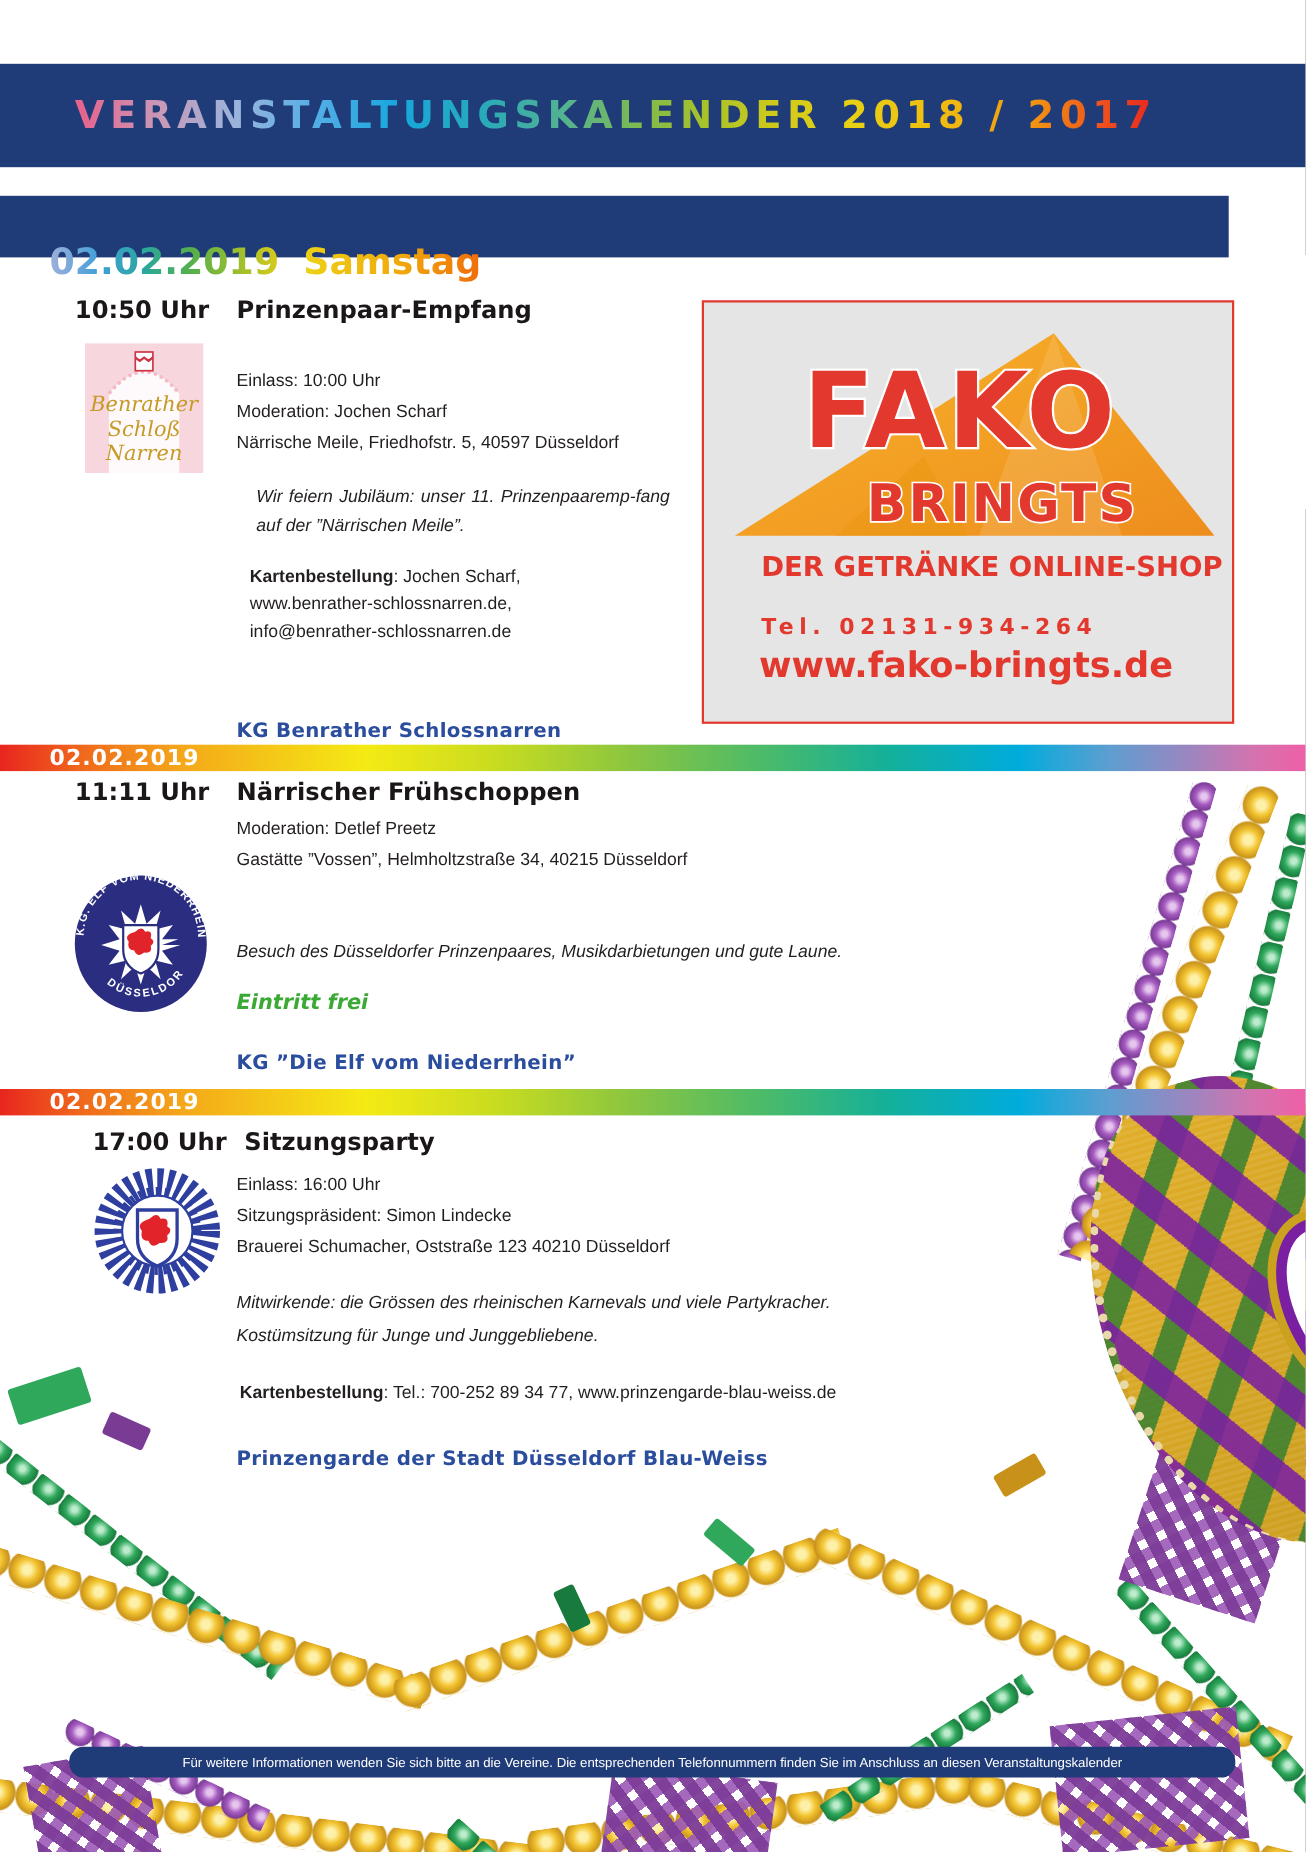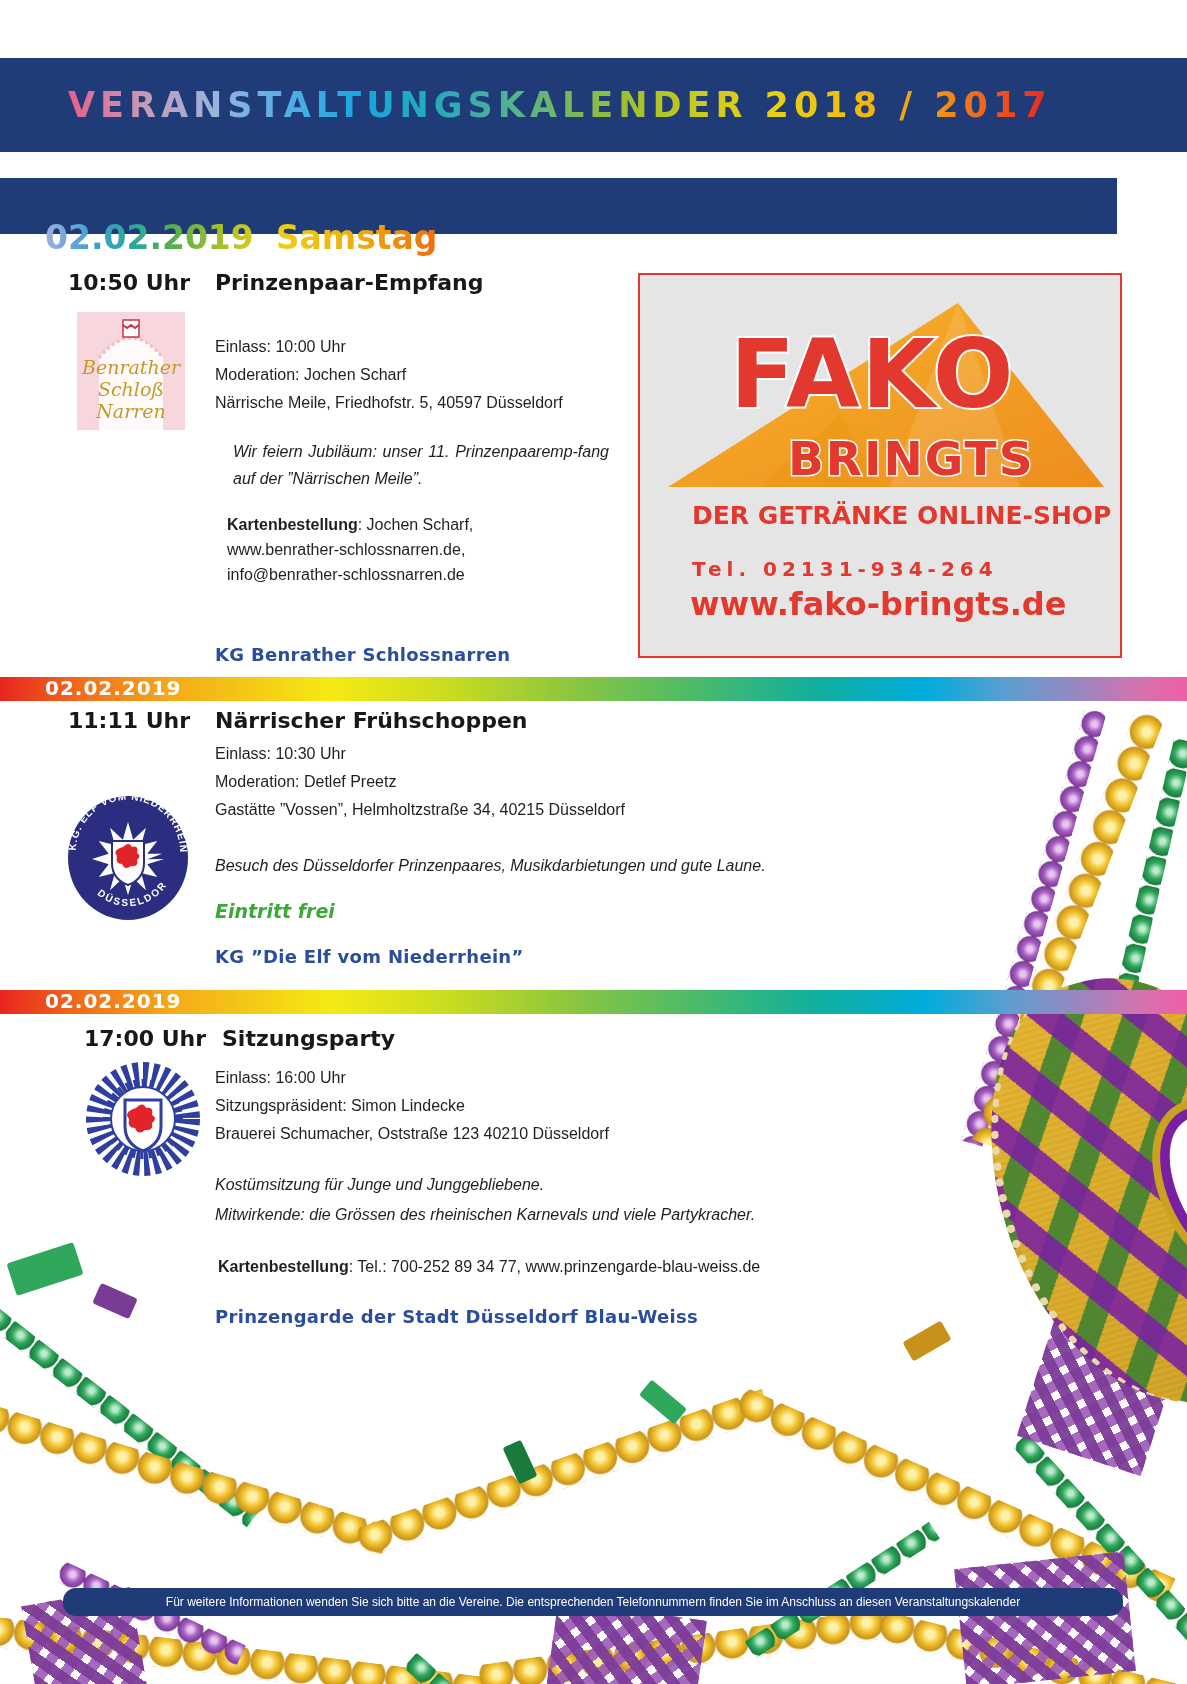--- a/index.html
+++ b/index.html
@@ -36,21 +36,21 @@
   
   .heading{z-index:4;font-family:"DejaVu Sans",sans-serif;font-weight:bold;font-size:22px;
     color:#1b1718;white-space:nowrap;}
   .heading .time{display:inline-block;width:147px;}
   .details{z-index:4;font-size:16px;line-height:28px;color:#221e1f;white-space:nowrap;}
   .desc{z-index:4;font-size:16px;line-height:27px;color:#221e1f;font-style:italic;}
   .desc-just{width:376px;text-align:justify;margin-left:18px;}
   .booking{z-index:4;font-size:16px;line-height:25px;color:#221e1f;white-space:nowrap;}
   .booking b{font-weight:bold;}
   .club{z-index:4;font-family:"DejaVu Sans",sans-serif;font-weight:bold;font-size:18px;
-    color:#2a4d9d;letter-spacing:.3px;white-space:nowrap;}
+    color:#2a4d9d;letter-spacing:.3px;white-space:nowrap;margin-top:10px;}
   .free{z-index:4;font-family:"DejaVu Sans",sans-serif;font-weight:bold;font-style:italic;
     font-size:19px;color:#3aaa35;}
 
   
   .ad{left:638px;top:273px;width:480px;height:381px;background:#e5e5e5;border:2px solid #e2382d;
     z-index:6;overflow:hidden;}
   .ad .tri{position:absolute;left:0;top:0;}
   .fako{position:absolute;left:90px;top:44px;font-family:"DejaVu Sans",sans-serif;font-weight:bold;
     font-size:95px;color:#e2382d;-webkit-text-stroke:4px #ffffff;paint-order:stroke fill;letter-spacing:2px;}
   .brings{position:absolute;left:148px;top:156px;font-family:"DejaVu Sans",sans-serif;font-weight:bold;
@@ -175,21 +175,20 @@
     </defs>
     <text font-family="Liberation Sans, sans-serif" font-size="10" font-weight="bold" fill="#ffffff" letter-spacing="1">
       <textPath href="#arcTop" startOffset="8%">K.G. ELF VOM NIEDERRHEIN</textPath>
     </text>
     <text font-family="Liberation Sans, sans-serif" font-size="10" font-weight="bold" fill="#ffffff" letter-spacing="2">
       <textPath href="#arcBot" startOffset="12%">DÜSSELDORF</textPath>
     </text>
   </svg>
 
   <div class="abs details" style="left:215px;top:740px;">
-    <div>Einlass: 10:30 Uhr</div>
     <div>Moderation: Detlef Preetz</div>
     <div>Gastätte ”Vossen”, Helmholtzstraße 34, 40215 Düsseldorf</div>
   </div>
 
   <div class="abs desc" style="left:215px;top:852px;width:700px;">Besuch des Düsseldorfer Prinzenpaares, Musikdarbietungen und gute Laune.</div>
 
   <div class="abs free" style="left:215px;top:900px;font-style:italic;">Eintritt frei</div>
 
   <div class="abs club" style="left:215px;top:946px;">KG ”Die Elf vom Niederrhein”</div>
 
@@ -209,22 +208,22 @@
     <path d="M52,50 q7,-7 10,0 q8,-2 6,7 q6,3 0,8 q2,8 -7,7 q-7,6 -10,-2 q-8,0 -6,-9 q-6,-7 7,-11 Z" fill="#e0242a"></path>
   </svg>
 
   <div class="abs details" style="left:215px;top:1064px;">
     <div>Einlass: 16:00 Uhr</div>
     <div>Sitzungspräsident: Simon Lindecke</div>
     <div>Brauerei Schumacher, Oststraße 123 40210 Düsseldorf</div>
   </div>
 
   <div class="abs desc" style="left:215px;top:1170px;width:700px;line-height:30px;">
+    <div>Mitwirkende: die Grössen des rheinischen Karnevals und viele Partykracher.</div>
     <div>Kostümsitzung für Junge und Junggebliebene.</div>
-    <div>Mitwirkende: die Grössen des rheinischen Karnevals und viele Partykracher.</div>
   </div>
 
   <div class="abs booking" style="left:218px;top:1254px;">
     <div><b>Kartenbestellung</b><span>: Tel.: 700-252 89 34 77, www.prinzengarde-blau-weiss.de</span></div>
   </div>
 
   <div class="abs club" style="left:215px;top:1306px;">Prinzengarde der Stadt Düsseldorf Blau-Weiss</div>
 
   <div class="strand s-purple" style="left:1096px;top:700px;width:450px;transform:rotate(106deg);"></div>
   <div class="strand s-gold" style="left:1150px;top:700px;width:460px;transform:rotate(111deg);"></div>

